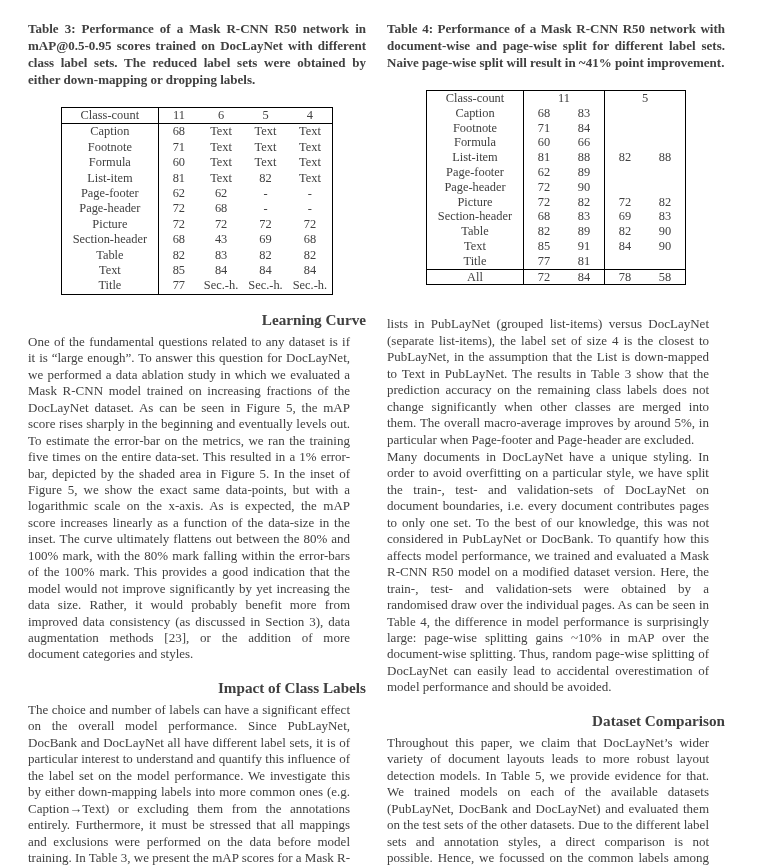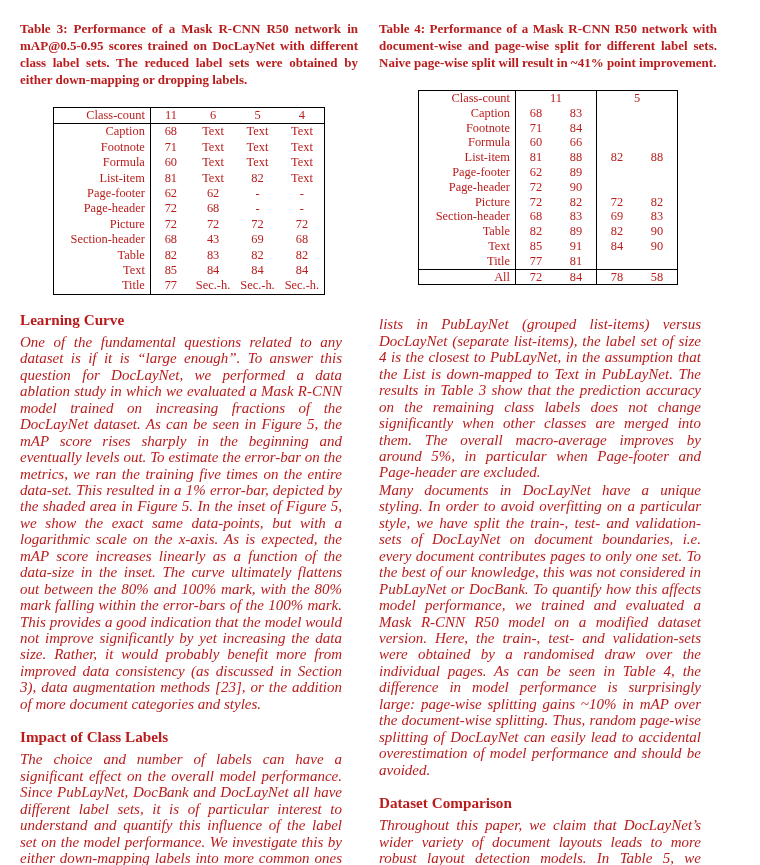--- a/index.html
+++ b/index.html
@@ -1,25 +1,25 @@
 <!DOCTYPE html>
 <html lang="en"><head>
 <meta charset="utf-8">
 <style>
   html, body { margin: 0; padding: 0; background: #ffffff; }
   .page {
     position: relative;
     width: 760px;
     height: 865px;
     background: #ffffff;
-    color: #b91c1c;
+    color: #404040;
     font-family: "Liberation Serif", "DejaVu Serif", serif;
     overflow: hidden;
     box-sizing: border-box;
-    padding: 20px 30px 0 20px;
+    padding: 20px 30px 0 28px;
   }
   .cols { display: flex; gap: 21px; }
   .col { width: 338px; }
   .caption {
     margin: 0;
     font-weight: bold;
     font-size: 13px;
     line-height: 17px;
     text-align: justify;
     hyphens: auto;
@@ -29,40 +29,40 @@
     border: 1.3px solid #000;
     margin: 19px auto 0 auto;
     font-size: 12.4px;
   }
   table.ptable td {
     padding: 0 5px;
     white-space: nowrap;
   }
   table.t3 td { line-height: 15.4px; }
   table.t4 td { line-height: 14.8px; }
-  td.lbl { text-align: right; min-width: 86px; border-right: 1.3px solid #000; }
+  td.lbl { text-align: center; min-width: 86px; border-right: 1.3px solid #000; }
   td.num { text-align: center; min-width: 30px; }
   td.gsep { border-right: 1.3px solid #000; }
   tr.head td { border-bottom: 1.3px solid #000; }
   tr.head2 td { border-bottom: 1.3px solid #000; }
   tr.foot td { border-top: 1.3px solid #000; }
   .sections h2 {
     font-size: 15.2px;
     line-height: 19px;
     font-weight: bold;
     margin: 15px 0 5px 0;
     white-space: nowrap;
+    text-align: right;
   }
   .sections p.body {
     margin: 0 16px 1px 0;
-    font-size: 15px;
+    font-size: 13px;
     line-height: 16.45px;
     text-align: justify;
     hyphens: auto;
-    font-style: italic;
   }
   .col-right .sections > p.body:first-child { margin-top: 31px; }
   .sections h2 + p.body { margin-top: 0; }
 </style>
 </head>
 <body>
 
 <div class="page">
   <div class="cols">
 

